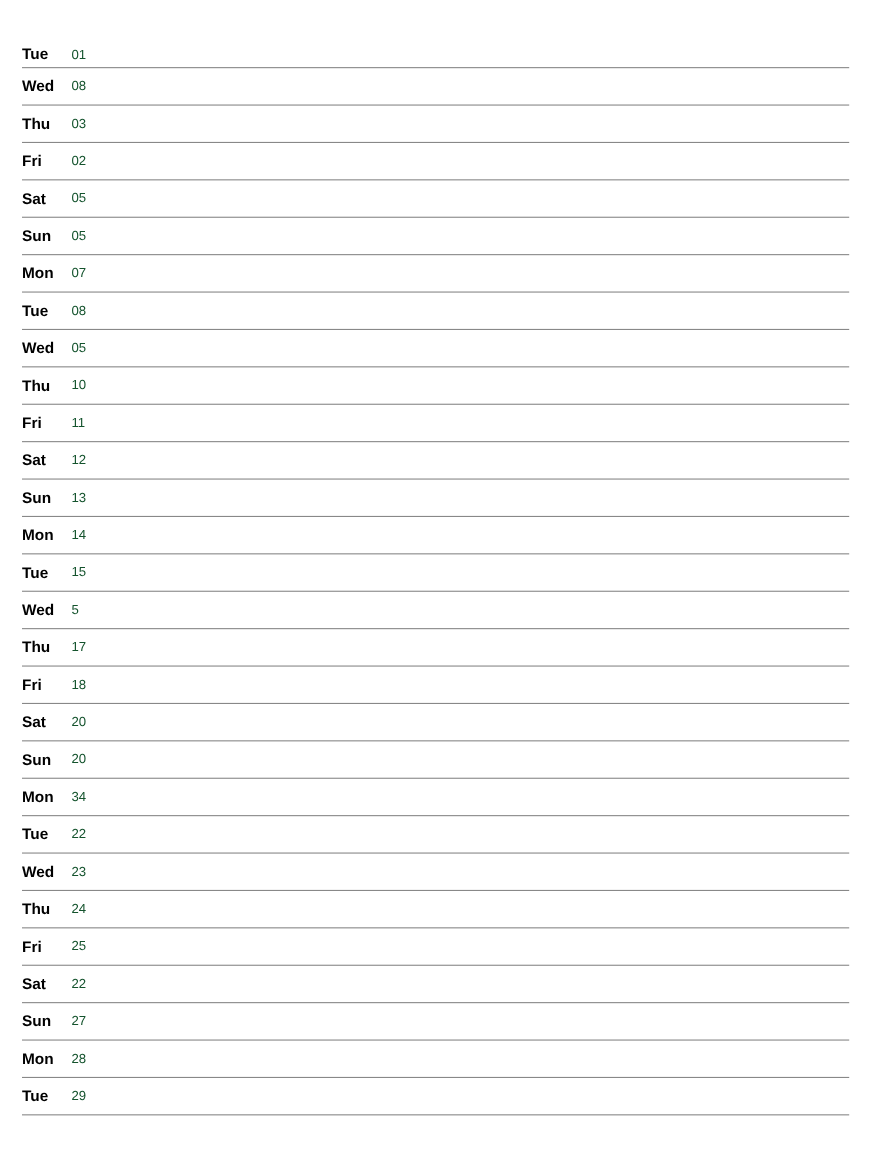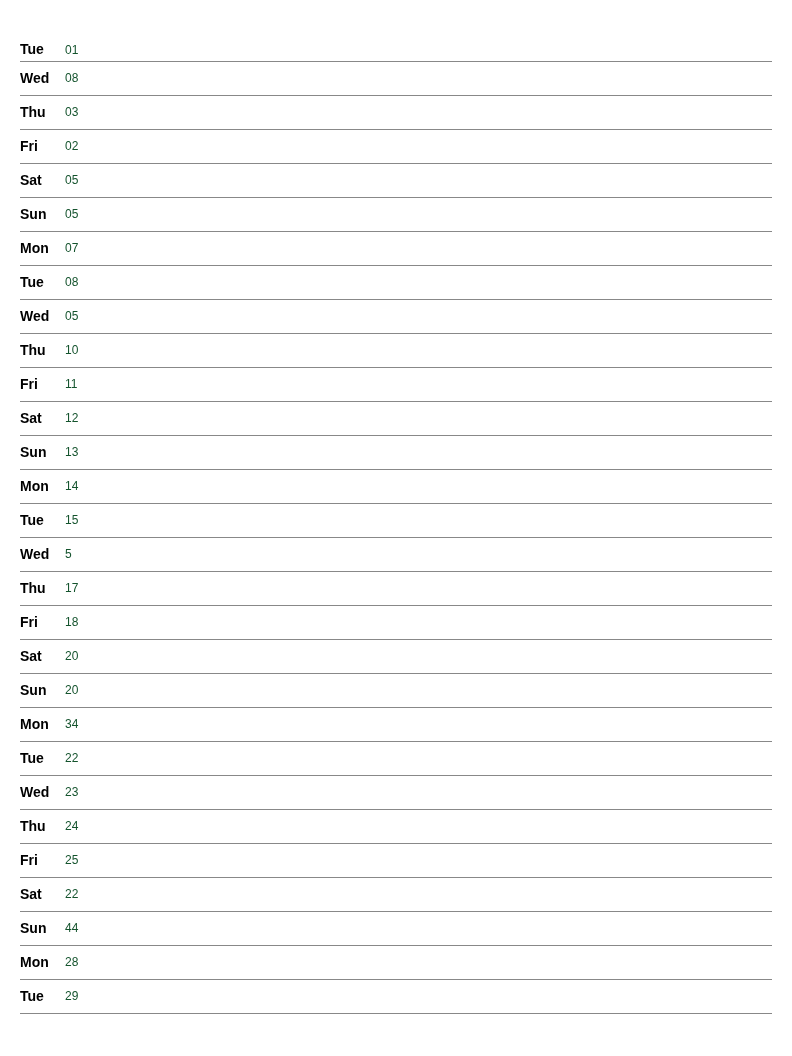--- a/index.html
+++ b/index.html
@@ -202,21 +202,21 @@
         <span class="day-number">25</span>
         <div class="day-line"></div>
       </div>
       <div class="day-row">
         <span class="day-name">Sat</span>
         <span class="day-number">22</span>
         <div class="day-line"></div>
       </div>
       <div class="day-row">
         <span class="day-name">Sun</span>
-        <span class="day-number">44</span>
+        <span class="day-number">27</span>
         <div class="day-line"></div>
       </div>
       <div class="day-row">
         <span class="day-name">Mon</span>
         <span class="day-number">28</span>
         <div class="day-line"></div>
       </div>
       <div class="day-row">
         <span class="day-name">Tue</span>
         <span class="day-number">29</span>

